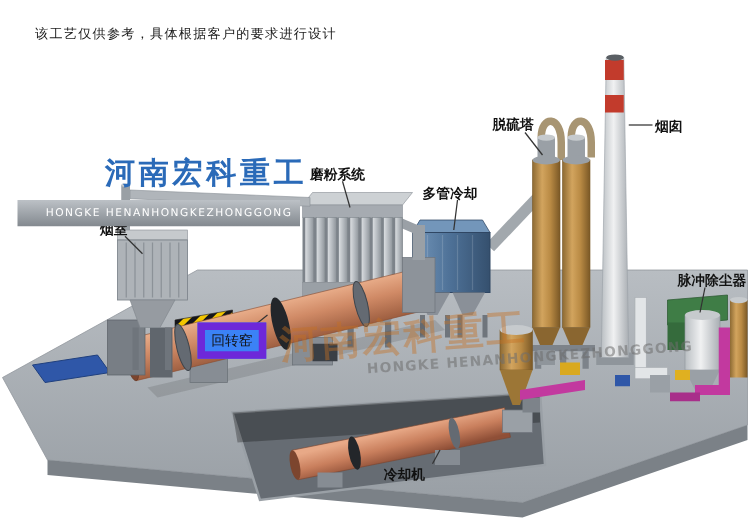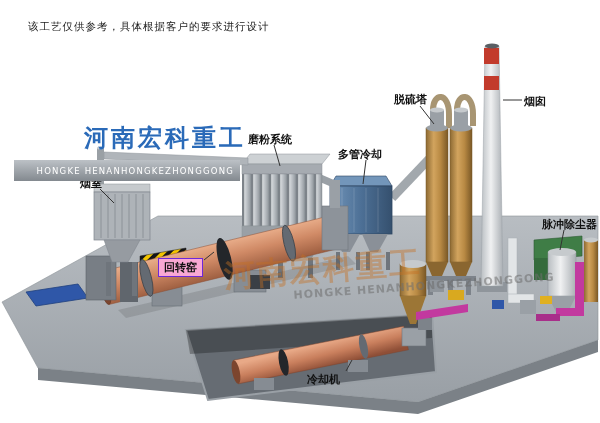--- a/index.html
+++ b/index.html
@@ -11,21 +11,21 @@
   .logo-hk{position:absolute;left:0;top:-6px;font-size:54px;line-height:1;font-weight:bold;font-style:italic;
            color:#1e64b4;letter-spacing:-5px;z-index:2;text-shadow:1px 1px 0 #0d3d74;}
   .logo-cn{position:absolute;left:72px;top:14px;font-size:24px;font-weight:bold;color:#2a6ab8;letter-spacing:3px;}
   .logo-bar{position:absolute;left:2px;top:52px;width:226px;height:21px;
             background:linear-gradient(180deg,#bcc1c6,#83898f);color:#ffffff;font-size:8.5px;letter-spacing:1.2px;
             display:flex;align-items:center;justify-content:flex-end;padding-right:6px;box-sizing:border-box;}
   .watermark{position:absolute;left:224px;top:244px;transform:rotate(-4deg);z-index:3;pointer-events:none;}
   .wm-cn{font-size:31px;font-weight:bold;color:rgba(197,112,34,0.42);letter-spacing:2px;}
   .wm-en{font-size:11px;font-weight:bold;color:rgba(110,110,110,0.55);letter-spacing:1px;margin:-4px 0 0 68px;}
   .lbl{position:absolute;font-size:11px;color:#111;white-space:nowrap;z-index:4;font-weight:bold;}
-  .lbl-kiln{background:#f9a8d4;border:1px solid #6d28d9;padding:1px 5px;font-weight:bold;}
+  .lbl-kiln{background:#3b82f6;border:6px solid #6d28d9;padding:1px 5px;font-weight:normal;}
 </style>
 </head>
 <body>
 
 <div class="stage">
 
   <svg width="600" height="423" viewBox="0 0 600 423">
     <defs>
       <linearGradient id="gPlat" x1="0" y1="0" x2="0" y2="1">
         <stop offset="0" stop-color="#b8bdc2"></stop>

